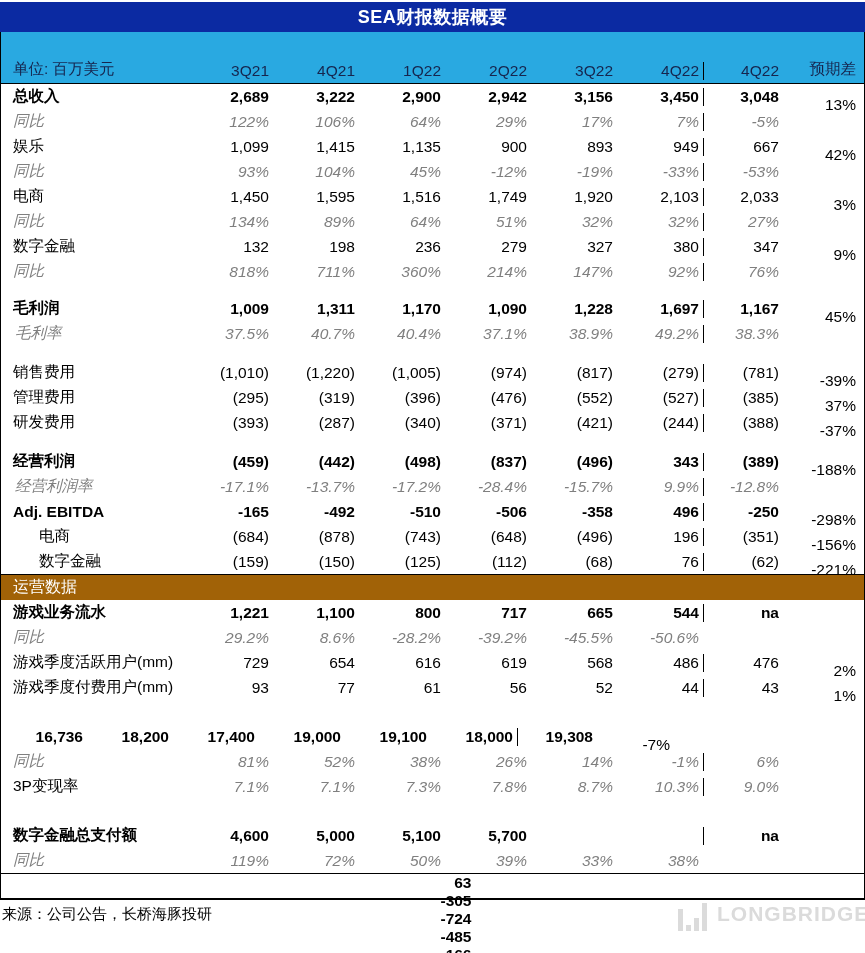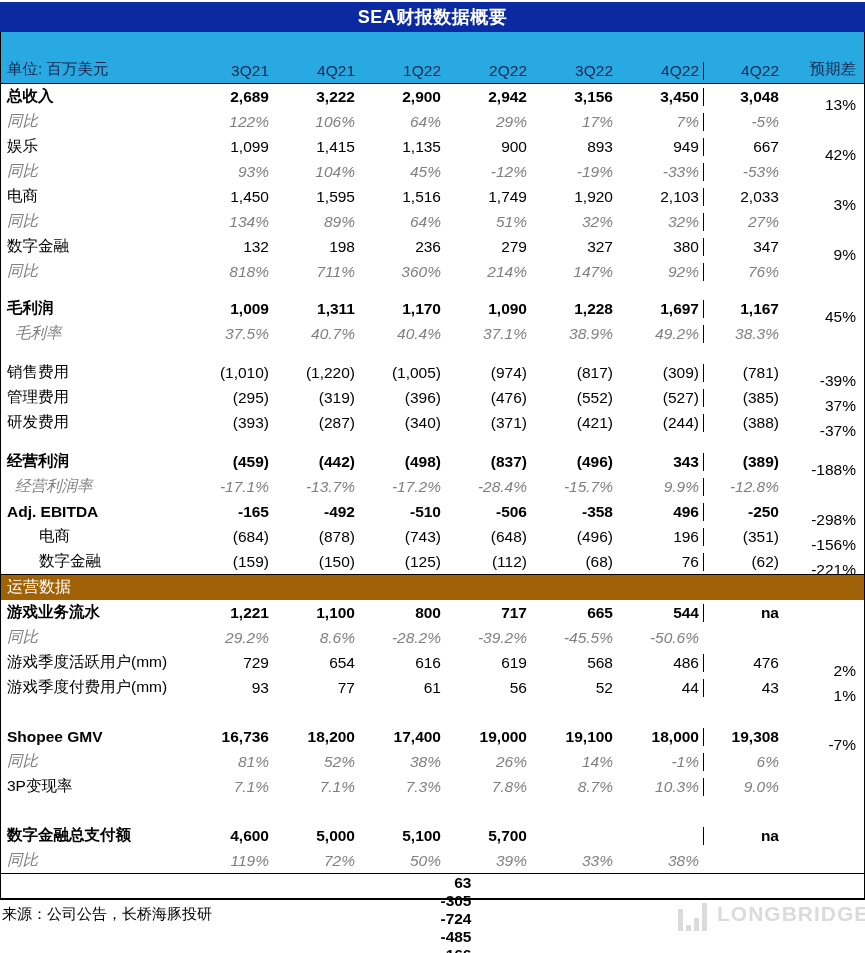--- a/index.html
+++ b/index.html
@@ -10,21 +10,21 @@
   .titlebar { height:30px; margin-top:2px; background:#0B2AA2; color:#fff;
               display:flex; align-items:center; justify-content:center;
               font-size:18px; font-weight:bold; letter-spacing:0.5px; }
 
   .tbl { border-left:1px solid #000; border-right:1px solid #000; border-bottom:2px solid #000; }
 
   .hdr { display:flex; align-items:flex-end; height:52px; background:#29A9E1;
          border-bottom:1px solid #000; color:#16254E; font-size:15.5px; padding-bottom:3px; }
 
   .row { display:flex; align-items:center; height:25px; font-size:15.5px; color:#000; }
-  .lbl { width:186px; padding-left:6px; white-space:nowrap; overflow:hidden; text-align:left; }
+  .lbl { width:186px; padding-left:12px; white-space:nowrap; overflow:hidden; text-align:left; }
   .lbl.ind1 { padding-left:14px; }
   .lbl.ind2 { padding-left:38px; }
   .c  { width:86px; text-align:right; padding-right:4px; white-space:nowrap; }
   .c7 { width:85px; border-left:1.5px solid #000; padding-right:9px; }
   .c8 { width:76px; padding-right:8px;margin-top:17px; }
 
   .row.bold .lbl, .row.bold .c { font-weight:bold; }
   .row.bold .c8 { font-weight:normal; }
   .row.pct .lbl, .row.pct .c { color:#7F7F7F; font-style:italic; }
   .row.pct_label_plain .c { color:#7F7F7F; font-style:italic; }
@@ -201,21 +201,21 @@
             <div class="c c7"></div>
             <div class="c c8"></div>
           </div>
           <div class="row plain">
             <div class="lbl">销售费用</div>
             <div class="c c1">(1,010)</div>
             <div class="c c2">(1,220)</div>
             <div class="c c3">(1,005)</div>
             <div class="c c4">(974)</div>
             <div class="c c5">(817)</div>
-            <div class="c c6">(309)</div>
+            <div class="c c6">(279)</div>
             <div class="c c7">(781)</div>
             <div class="c c8">-39%</div>
           </div>
           <div class="row plain">
             <div class="lbl">管理费用</div>
             <div class="c c1">(295)</div>
             <div class="c c2">(319)</div>
             <div class="c c3">(396)</div>
             <div class="c c4">(476)</div>
             <div class="c c5">(552)</div>
@@ -360,21 +360,20 @@
             <div class="c c1"></div>
             <div class="c c2"></div>
             <div class="c c3"></div>
             <div class="c c4"></div>
             <div class="c c5"></div>
             <div class="c c6"></div>
             <div class="c c7"></div>
             <div class="c c8"></div>
           </div>
           <div class="row bold">
-            <div class="lbl">Shopee GMV</div>
             <div class="c c1">16,736</div>
             <div class="c c2">18,200</div>
             <div class="c c3">17,400</div>
             <div class="c c4">19,000</div>
             <div class="c c5">19,100</div>
             <div class="c c6">18,000</div>
             <div class="c c7">19,308</div>
             <div class="c c8">-7%</div>
           </div>
           <div class="row pct">

